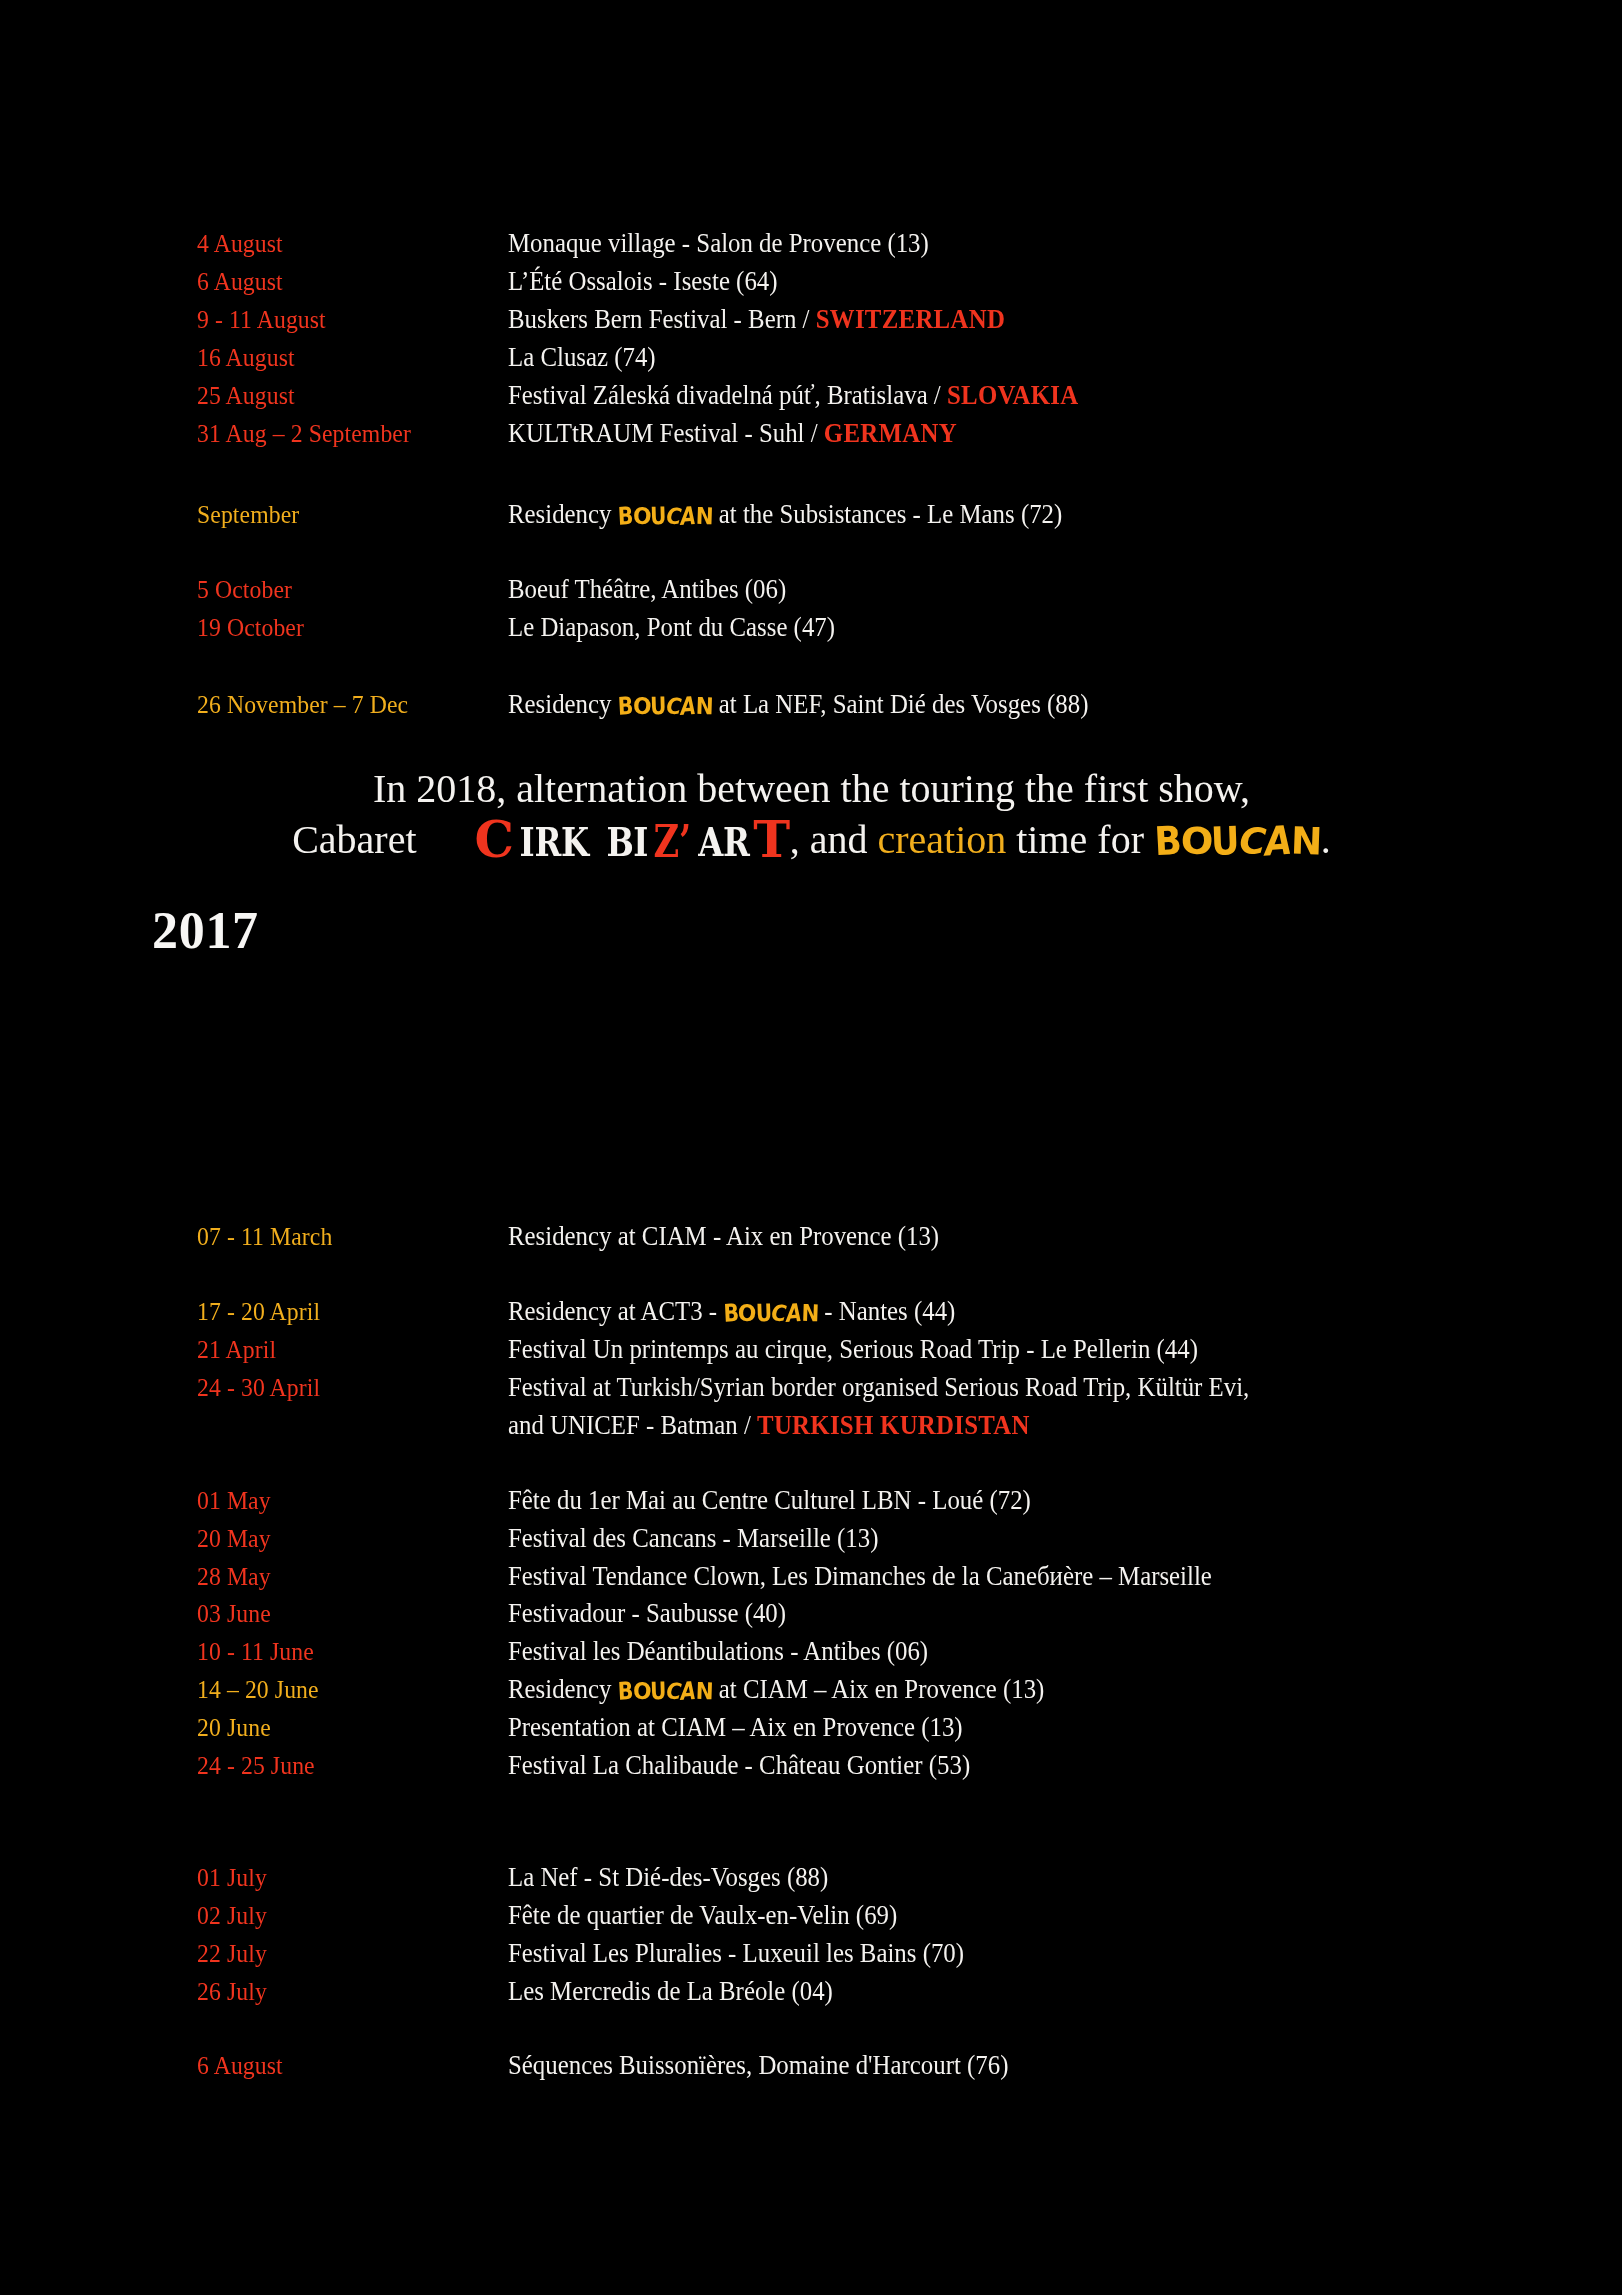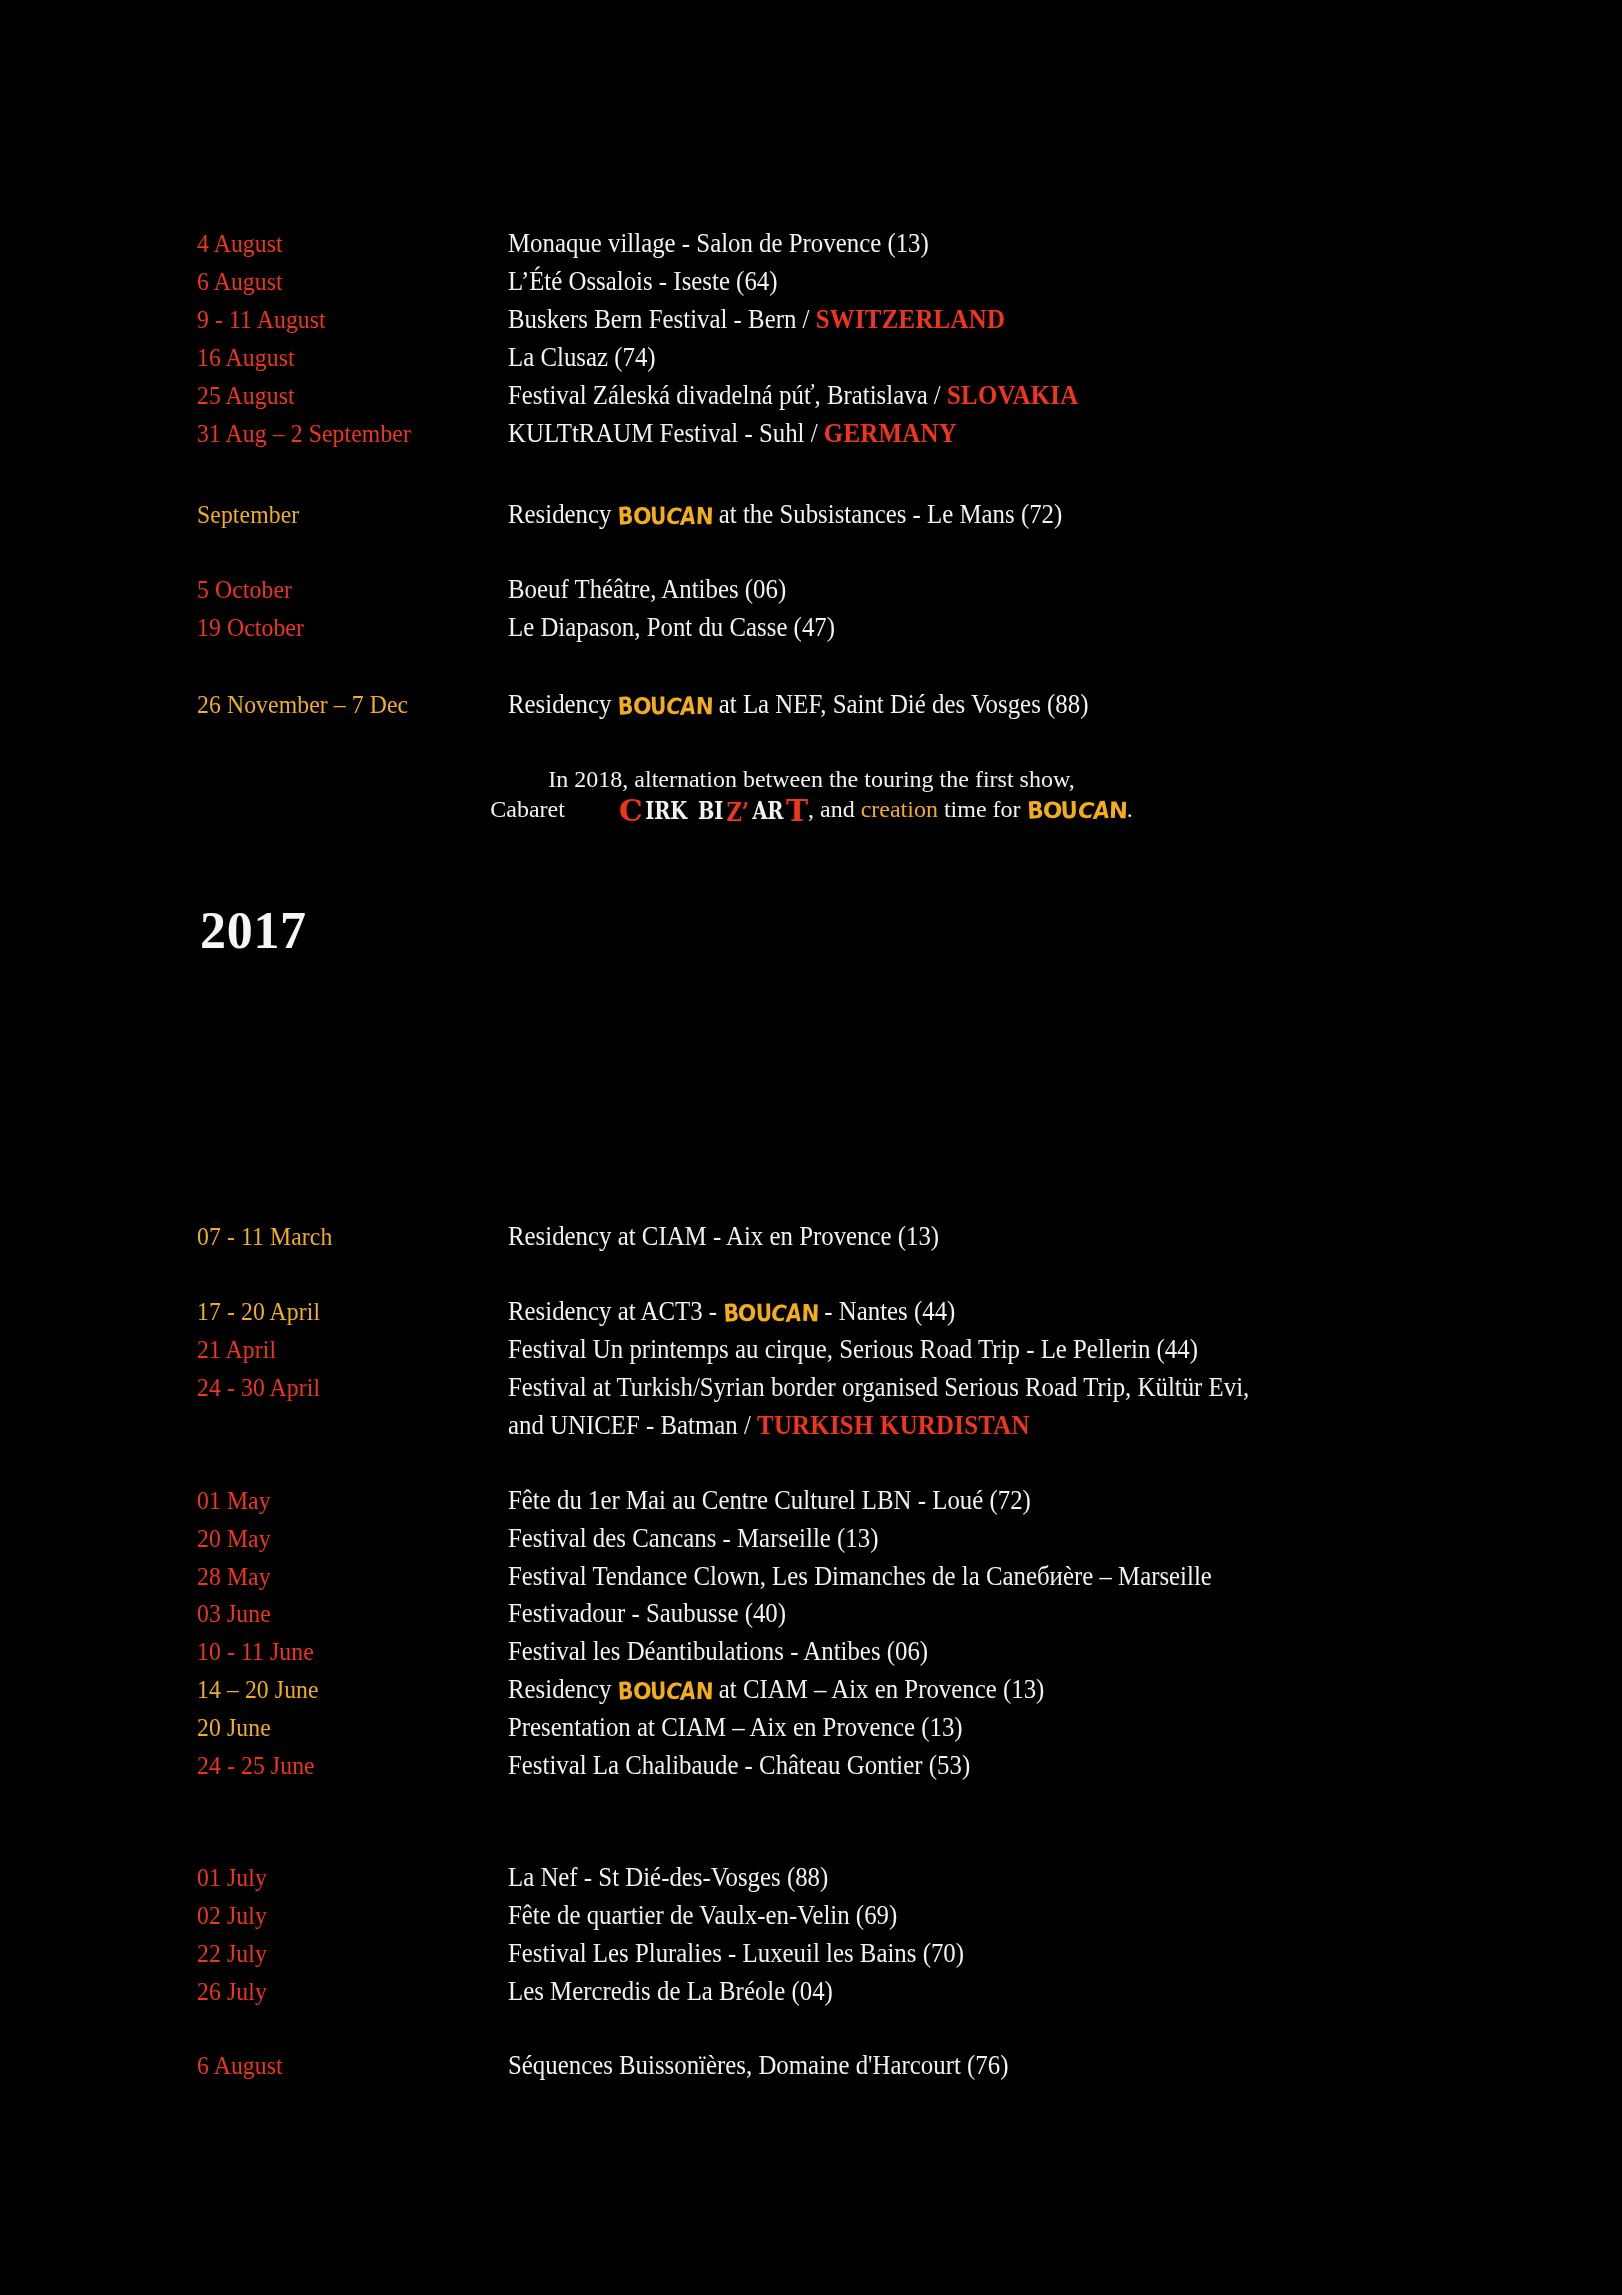--- a/index.html
+++ b/index.html
@@ -125,37 +125,36 @@
   }
   .cirk .gap { display:inline-block; width: 0.22em; }
 
   
   .statement {
     position: absolute;
     left: 0;
     width: 1623px;
     text-align: center;
     color: #f4f2ef;
-    font-size: 24px;
+    font-size: 40px;
     line-height: 1.26;
     font-family: "Liberation Serif", "DejaVu Serif", serif;
   }
   .statement .line { display: block; }
 
   
   .year {
     position: absolute;
     left: 152px;
     font-family: "Liberation Serif", "DejaVu Serif", serif;
     font-weight: bold;
     font-size: 52px;
     line-height: 1;
     color: #f7f6f4;
     letter-spacing: 0.7px;
-    margin-left: 48px;
   }
 </style>
 </head>
 <body>
 
 <div class="page">
 
   <div class="block" style="top:230px">
     <div class="row">
       <div class="date c-red">4 August</div>

